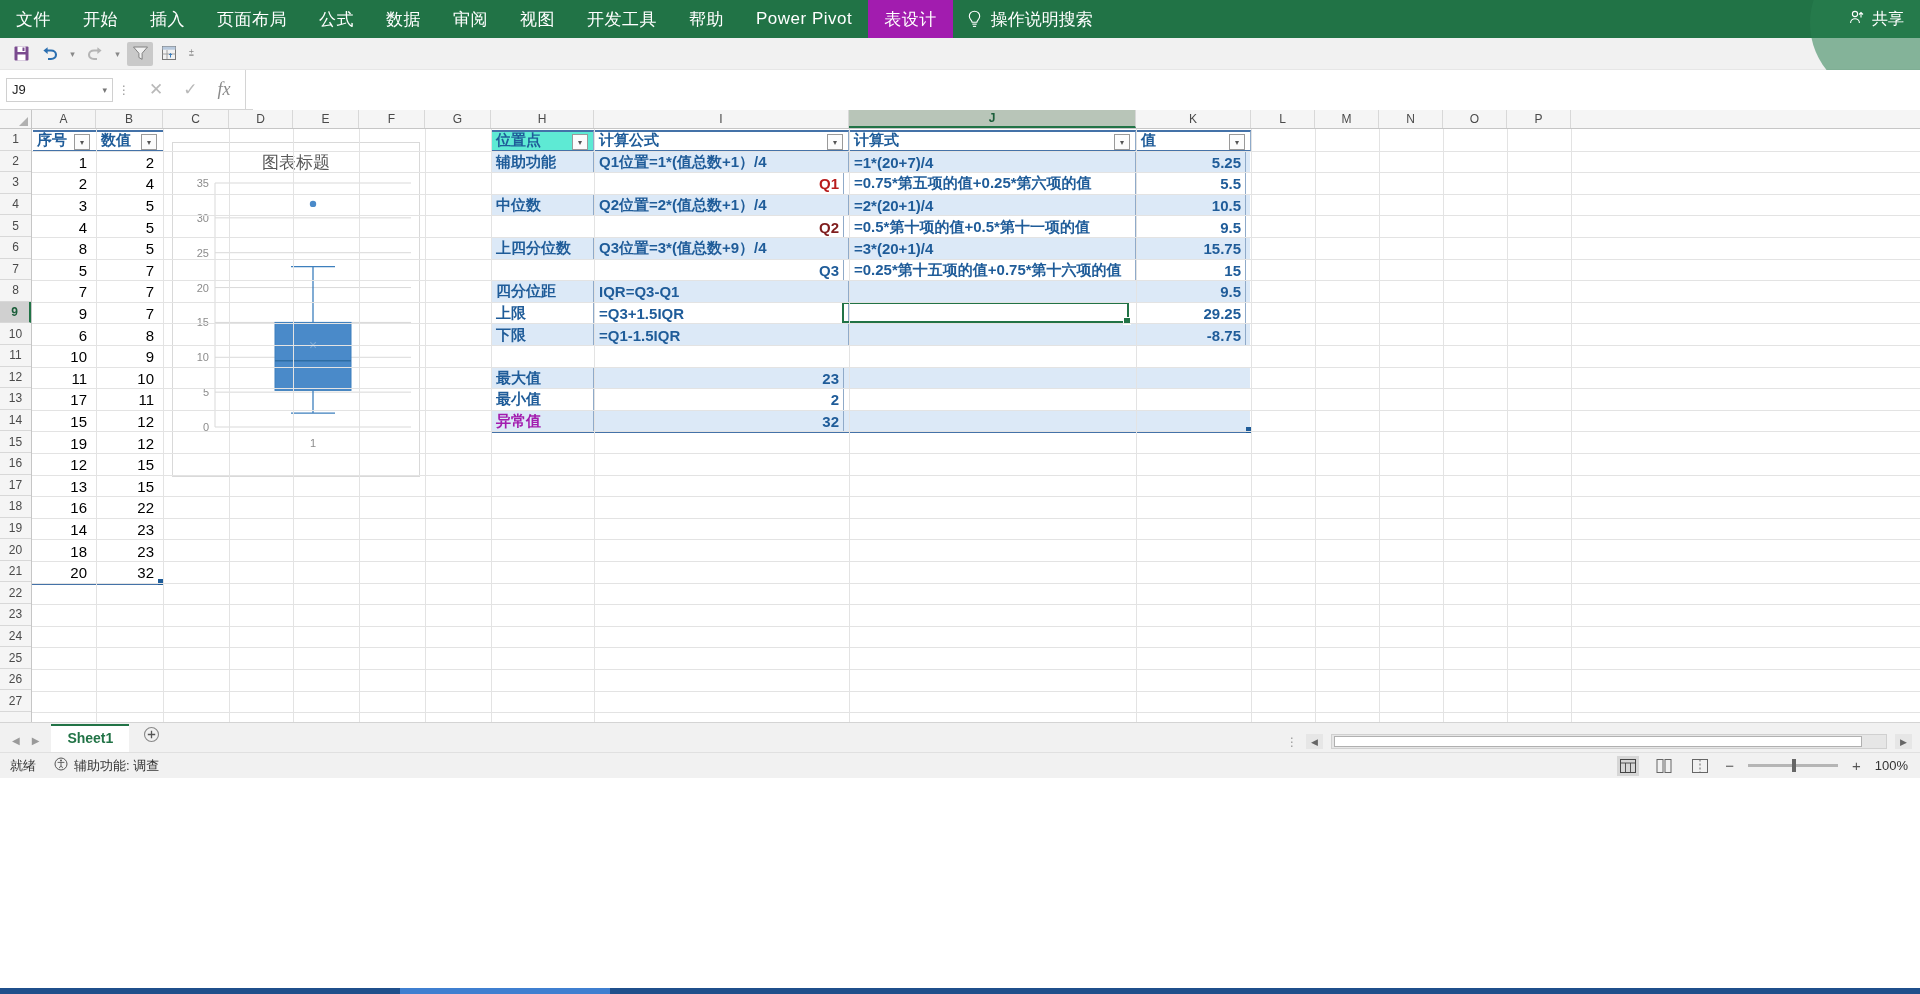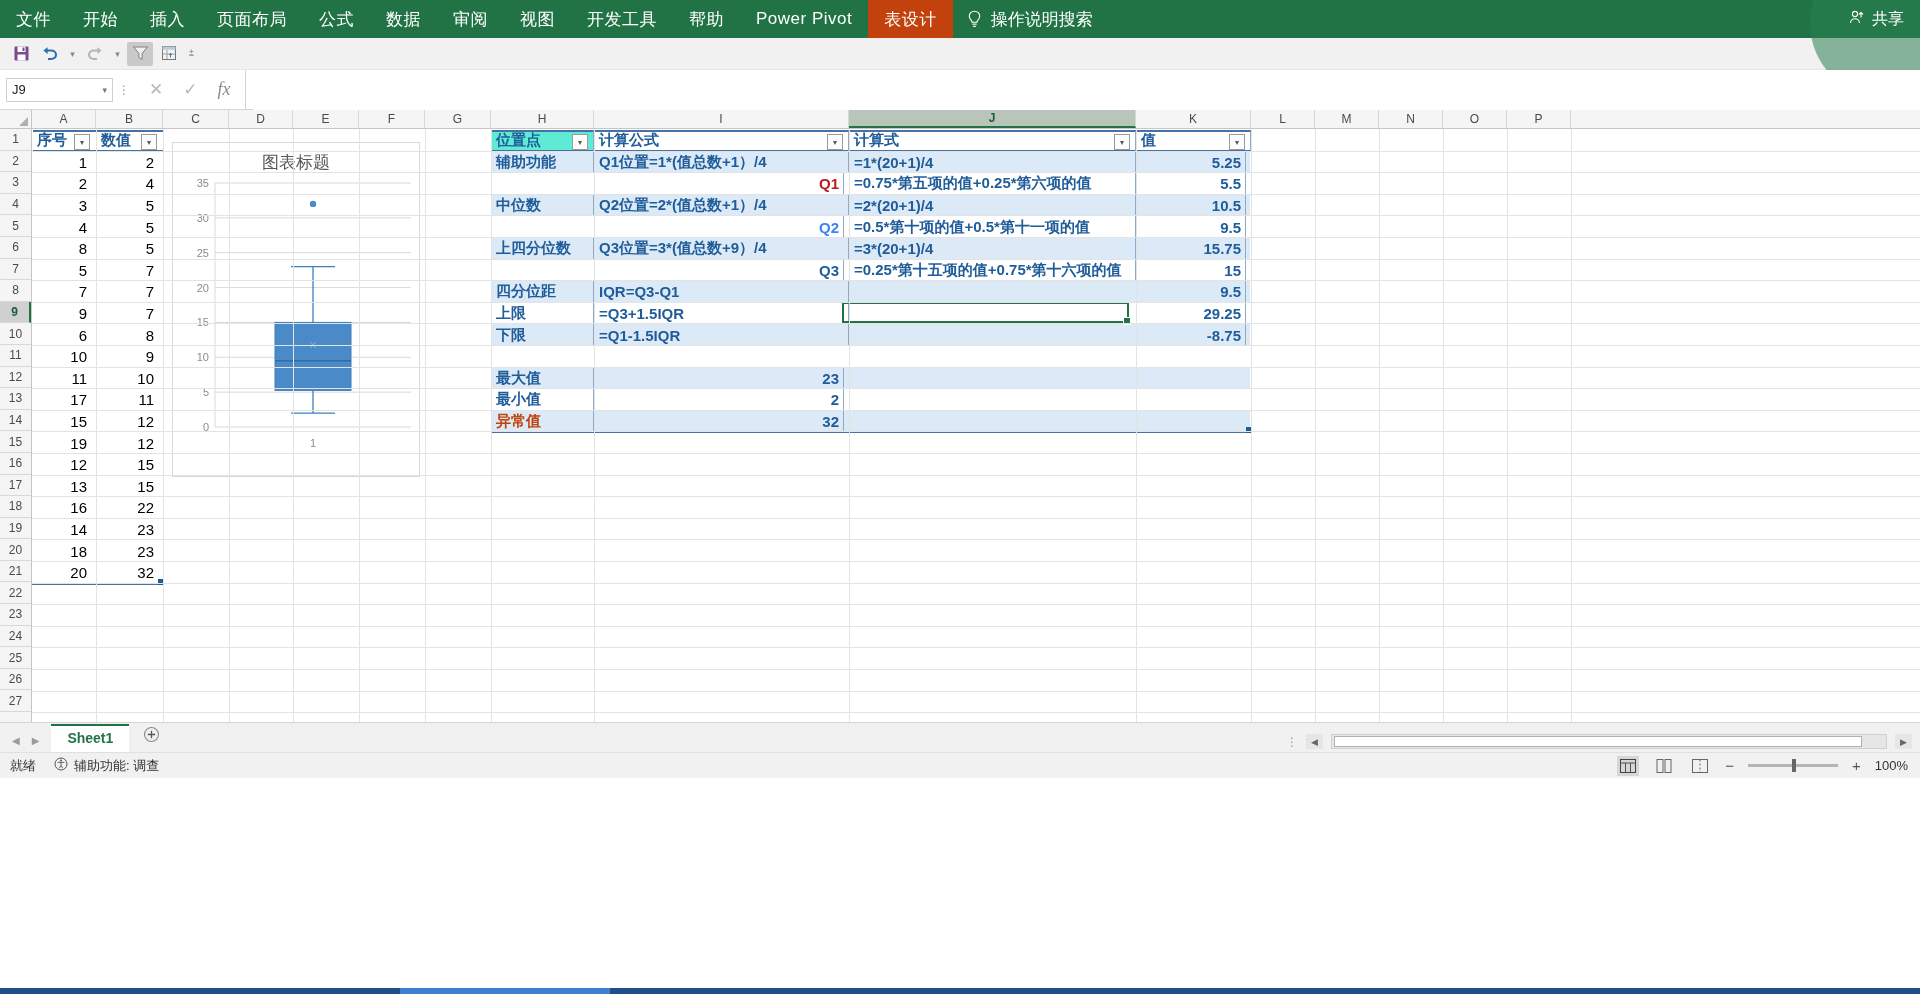--- a/index.html
+++ b/index.html
@@ -20,21 +20,21 @@
   }
   .tab {
     display: flex; align-items: center;
     padding: 0 16px;
     color: #ffffff;
     font-size: 17px;
     letter-spacing: .5px;
     cursor: default;
     white-space: nowrap;
   }
-  .tab.active { background: #c2410c; }
+  .tab.active { background: #a21caf; }
   .tellme {
     display:flex; align-items:center; gap:9px;
     padding: 0 14px; color:#fff; font-size:17px;
   }
   .bulb {
     display:inline-block; width:15px; height:19px; position:relative;
   }
   .share {
     position: absolute; right: 16px; top: 0; height: 38px;
     display: flex; align-items: center; gap: 7px;
@@ -404,21 +404,21 @@
           <div class="filter-btn" style="position: absolute; left: 1197px; top: 5px;">▾</div>
           <div style="position: absolute; left: 460px; top: 22.6px; width: 758px; height: 20.6px; background: rgb(220, 233, 247);"></div>
           <div style="position: absolute; left: 562px; top: 22.6px; width: 1px; height: 20.6px; background: rgb(143, 170, 201);"></div>
           <div style="position: absolute; left: 817px; top: 22.6px; width: 1px; height: 20.6px; background: rgb(143, 170, 201);"></div>
           <div style="position: absolute; left: 1104px; top: 22.6px; width: 1px; height: 20.6px; background: rgb(143, 170, 201);"></div>
           <div style="position: absolute; left: 1219px; top: 22.6px; width: 1px; height: 20.6px; background: rgb(143, 170, 201);"></div>
           <div style="position: absolute; left: 459px; top: 22.6px; width: 1px; height: 20.6px; background: rgb(143, 170, 201);"></div>
           <div style="position: absolute; left: 459px; top: 43.2px; width: 760px; height: 1px; background: rgb(143, 170, 201);"></div>
           <div class="cell" style="left: 460px; top: 22.6px; width: 102px; font-size: 15px; color: rgb(31, 92, 153); font-weight: bold; border-right: 1px solid rgb(143, 170, 201);">辅助功能</div>
           <div class="cell" style="left: 563px; top: 22.6px; width: 254px; font-size: 15px; color: rgb(31, 92, 153); font-weight: bold; border-right: 1px solid rgb(143, 170, 201);">Q1位置=1*(值总数+1）/4</div>
-          <div class="cell" style="left: 818px; top: 22.6px; width: 286px; font-size: 15px; color: rgb(31, 92, 153); font-weight: bold; border-right: 1px solid rgb(143, 170, 201);">=1*(20+1)/4</div>
+          <div class="cell" style="left: 818px; top: 22.6px; width: 286px; font-size: 15px; color: rgb(31, 92, 153); font-weight: bold; border-right: 1px solid rgb(143, 170, 201);">=1*(20+7)/4</div>
           <div class="cell r" style="left: 1105px; top: 22.6px; width: 109px; font-size: 15px; color: rgb(31, 92, 153); font-weight: bold; border-right: 1px solid rgb(143, 170, 201);">5.25</div>
           <div style="position: absolute; left: 460px; top: 44.2px; width: 758px; height: 20.6px; background: rgb(255, 255, 255);"></div>
           <div style="position: absolute; left: 562px; top: 44.2px; width: 1px; height: 20.6px; background: rgb(143, 170, 201);"></div>
           <div style="position: absolute; left: 817px; top: 44.2px; width: 1px; height: 20.6px; background: rgb(143, 170, 201);"></div>
           <div style="position: absolute; left: 1104px; top: 44.2px; width: 1px; height: 20.6px; background: rgb(143, 170, 201);"></div>
           <div style="position: absolute; left: 1219px; top: 44.2px; width: 1px; height: 20.6px; background: rgb(143, 170, 201);"></div>
           <div style="position: absolute; left: 459px; top: 44.2px; width: 1px; height: 20.6px; background: rgb(143, 170, 201);"></div>
           <div style="position: absolute; left: 459px; top: 64.8px; width: 760px; height: 1px; background: rgb(143, 170, 201);"></div>
           <div class="cell r" style="left: 563px; top: 44.2px; width: 249px; font-size: 15px; color: #b91c1c; font-weight: bold; border-right: 1px solid rgb(143, 170, 201);">Q1</div>
           <div class="cell" style="left: 818px; top: 44.2px; width: 286px; font-size: 15px; color: rgb(31, 92, 153); font-weight: bold; border-right: 1px solid rgb(143, 170, 201);">=0.75*第五项的值+0.25*第六项的值</div>
@@ -434,21 +434,21 @@
           <div class="cell" style="left: 563px; top: 65.8px; width: 254px; font-size: 15px; color: rgb(31, 92, 153); font-weight: bold; border-right: 1px solid rgb(143, 170, 201);">Q2位置=2*(值总数+1）/4</div>
           <div class="cell" style="left: 818px; top: 65.8px; width: 286px; font-size: 15px; color: rgb(31, 92, 153); font-weight: bold; border-right: 1px solid rgb(143, 170, 201);">=2*(20+1)/4</div>
           <div class="cell r" style="left: 1105px; top: 65.8px; width: 109px; font-size: 15px; color: rgb(31, 92, 153); font-weight: bold; border-right: 1px solid rgb(143, 170, 201);">10.5</div>
           <div style="position: absolute; left: 460px; top: 87.4px; width: 758px; height: 20.6px; background: rgb(255, 255, 255);"></div>
           <div style="position: absolute; left: 562px; top: 87.4px; width: 1px; height: 20.6px; background: rgb(143, 170, 201);"></div>
           <div style="position: absolute; left: 817px; top: 87.4px; width: 1px; height: 20.6px; background: rgb(143, 170, 201);"></div>
           <div style="position: absolute; left: 1104px; top: 87.4px; width: 1px; height: 20.6px; background: rgb(143, 170, 201);"></div>
           <div style="position: absolute; left: 1219px; top: 87.4px; width: 1px; height: 20.6px; background: rgb(143, 170, 201);"></div>
           <div style="position: absolute; left: 459px; top: 87.4px; width: 1px; height: 20.6px; background: rgb(143, 170, 201);"></div>
           <div style="position: absolute; left: 459px; top: 108px; width: 760px; height: 1px; background: rgb(143, 170, 201);"></div>
-          <div class="cell r" style="left: 563px; top: 87.4px; width: 249px; font-size: 15px; color: #3b82f6; font-weight: bold; border-right: 1px solid rgb(143, 170, 201);">Q2</div>
+          <div class="cell r" style="left: 563px; top: 87.4px; width: 249px; font-size: 15px; color: #7f1d1d; font-weight: bold; border-right: 1px solid rgb(143, 170, 201);">Q2</div>
           <div class="cell" style="left: 818px; top: 87.4px; width: 286px; font-size: 15px; color: rgb(31, 92, 153); font-weight: bold; border-right: 1px solid rgb(143, 170, 201);">=0.5*第十项的值+0.5*第十一项的值</div>
           <div class="cell r" style="left: 1105px; top: 87.4px; width: 109px; font-size: 15px; color: rgb(31, 92, 153); font-weight: bold; border-right: 1px solid rgb(143, 170, 201);">9.5</div>
           <div style="position: absolute; left: 460px; top: 109px; width: 758px; height: 20.6px; background: rgb(220, 233, 247);"></div>
           <div style="position: absolute; left: 562px; top: 109px; width: 1px; height: 20.6px; background: rgb(143, 170, 201);"></div>
           <div style="position: absolute; left: 817px; top: 109px; width: 1px; height: 20.6px; background: rgb(143, 170, 201);"></div>
           <div style="position: absolute; left: 1104px; top: 109px; width: 1px; height: 20.6px; background: rgb(143, 170, 201);"></div>
           <div style="position: absolute; left: 1219px; top: 109px; width: 1px; height: 20.6px; background: rgb(143, 170, 201);"></div>
           <div style="position: absolute; left: 459px; top: 109px; width: 1px; height: 20.6px; background: rgb(143, 170, 201);"></div>
           <div style="position: absolute; left: 459px; top: 129.6px; width: 760px; height: 1px; background: rgb(143, 170, 201);"></div>
           <div class="cell" style="left: 460px; top: 109px; width: 102px; font-size: 15px; color: rgb(31, 92, 153); font-weight: bold; border-right: 1px solid rgb(143, 170, 201);">上四分位数</div>
@@ -520,21 +520,21 @@
           <div style="position: absolute; left: 459px; top: 280.8px; width: 760px; height: 1px; background: rgb(143, 170, 201);"></div>
           <div class="cell" style="left: 460px; top: 260.2px; width: 102px; font-size: 15px; color: rgb(31, 92, 153); font-weight: bold; border-right: 1px solid rgb(143, 170, 201);">最小值</div>
           <div class="cell r" style="left: 563px; top: 260.2px; width: 249px; font-size: 15px; color: rgb(31, 92, 153); font-weight: bold; border-right: 1px solid rgb(143, 170, 201);">2</div>
           <div style="position: absolute; left: 460px; top: 281.8px; width: 758px; height: 20.6px; background: rgb(220, 233, 247);"></div>
           <div style="position: absolute; left: 562px; top: 281.8px; width: 1px; height: 20.6px; background: rgb(143, 170, 201);"></div>
           <div style="position: absolute; left: 817px; top: 281.8px; width: 1px; height: 20.6px; background: rgb(143, 170, 201);"></div>
           <div style="position: absolute; left: 1104px; top: 281.8px; width: 1px; height: 20.6px; background: rgb(143, 170, 201);"></div>
           <div style="position: absolute; left: 1219px; top: 281.8px; width: 1px; height: 20.6px; background: rgb(143, 170, 201);"></div>
           <div style="position: absolute; left: 459px; top: 281.8px; width: 1px; height: 20.6px; background: rgb(143, 170, 201);"></div>
           <div style="position: absolute; left: 459px; top: 302.4px; width: 760px; height: 1px; background: rgb(143, 170, 201);"></div>
-          <div class="cell" style="left: 460px; top: 281.8px; width: 102px; font-size: 15px; color: #c2410c; font-weight: bold; border-right: 1px solid rgb(143, 170, 201);">异常值</div>
+          <div class="cell" style="left: 460px; top: 281.8px; width: 102px; font-size: 15px; color: #a21caf; font-weight: bold; border-right: 1px solid rgb(143, 170, 201);">异常值</div>
           <div class="cell r" style="left: 563px; top: 281.8px; width: 249px; font-size: 15px; color: rgb(31, 92, 153); font-weight: bold; border-right: 1px solid rgb(143, 170, 201);">32</div>
           <div style="position: absolute; left: 459px; top: 302.4px; width: 760px; height: 2px; background: rgb(68, 114, 168);"></div>
           <div style="position: absolute; left: 1214px; top: 298.4px; width: 6px; height: 6px; background: rgb(31, 92, 153);"></div>
         </div>
 
       <div class="selbox" style="left:810px; top:172.8px; width:287px; height:21.6px;"></div>
 
     <div class="gline-v" style="left: 64px;"></div>
         <div class="gline-v" style="left: 131px;"></div>
         <div class="gline-v" style="left: 197px;"></div>

